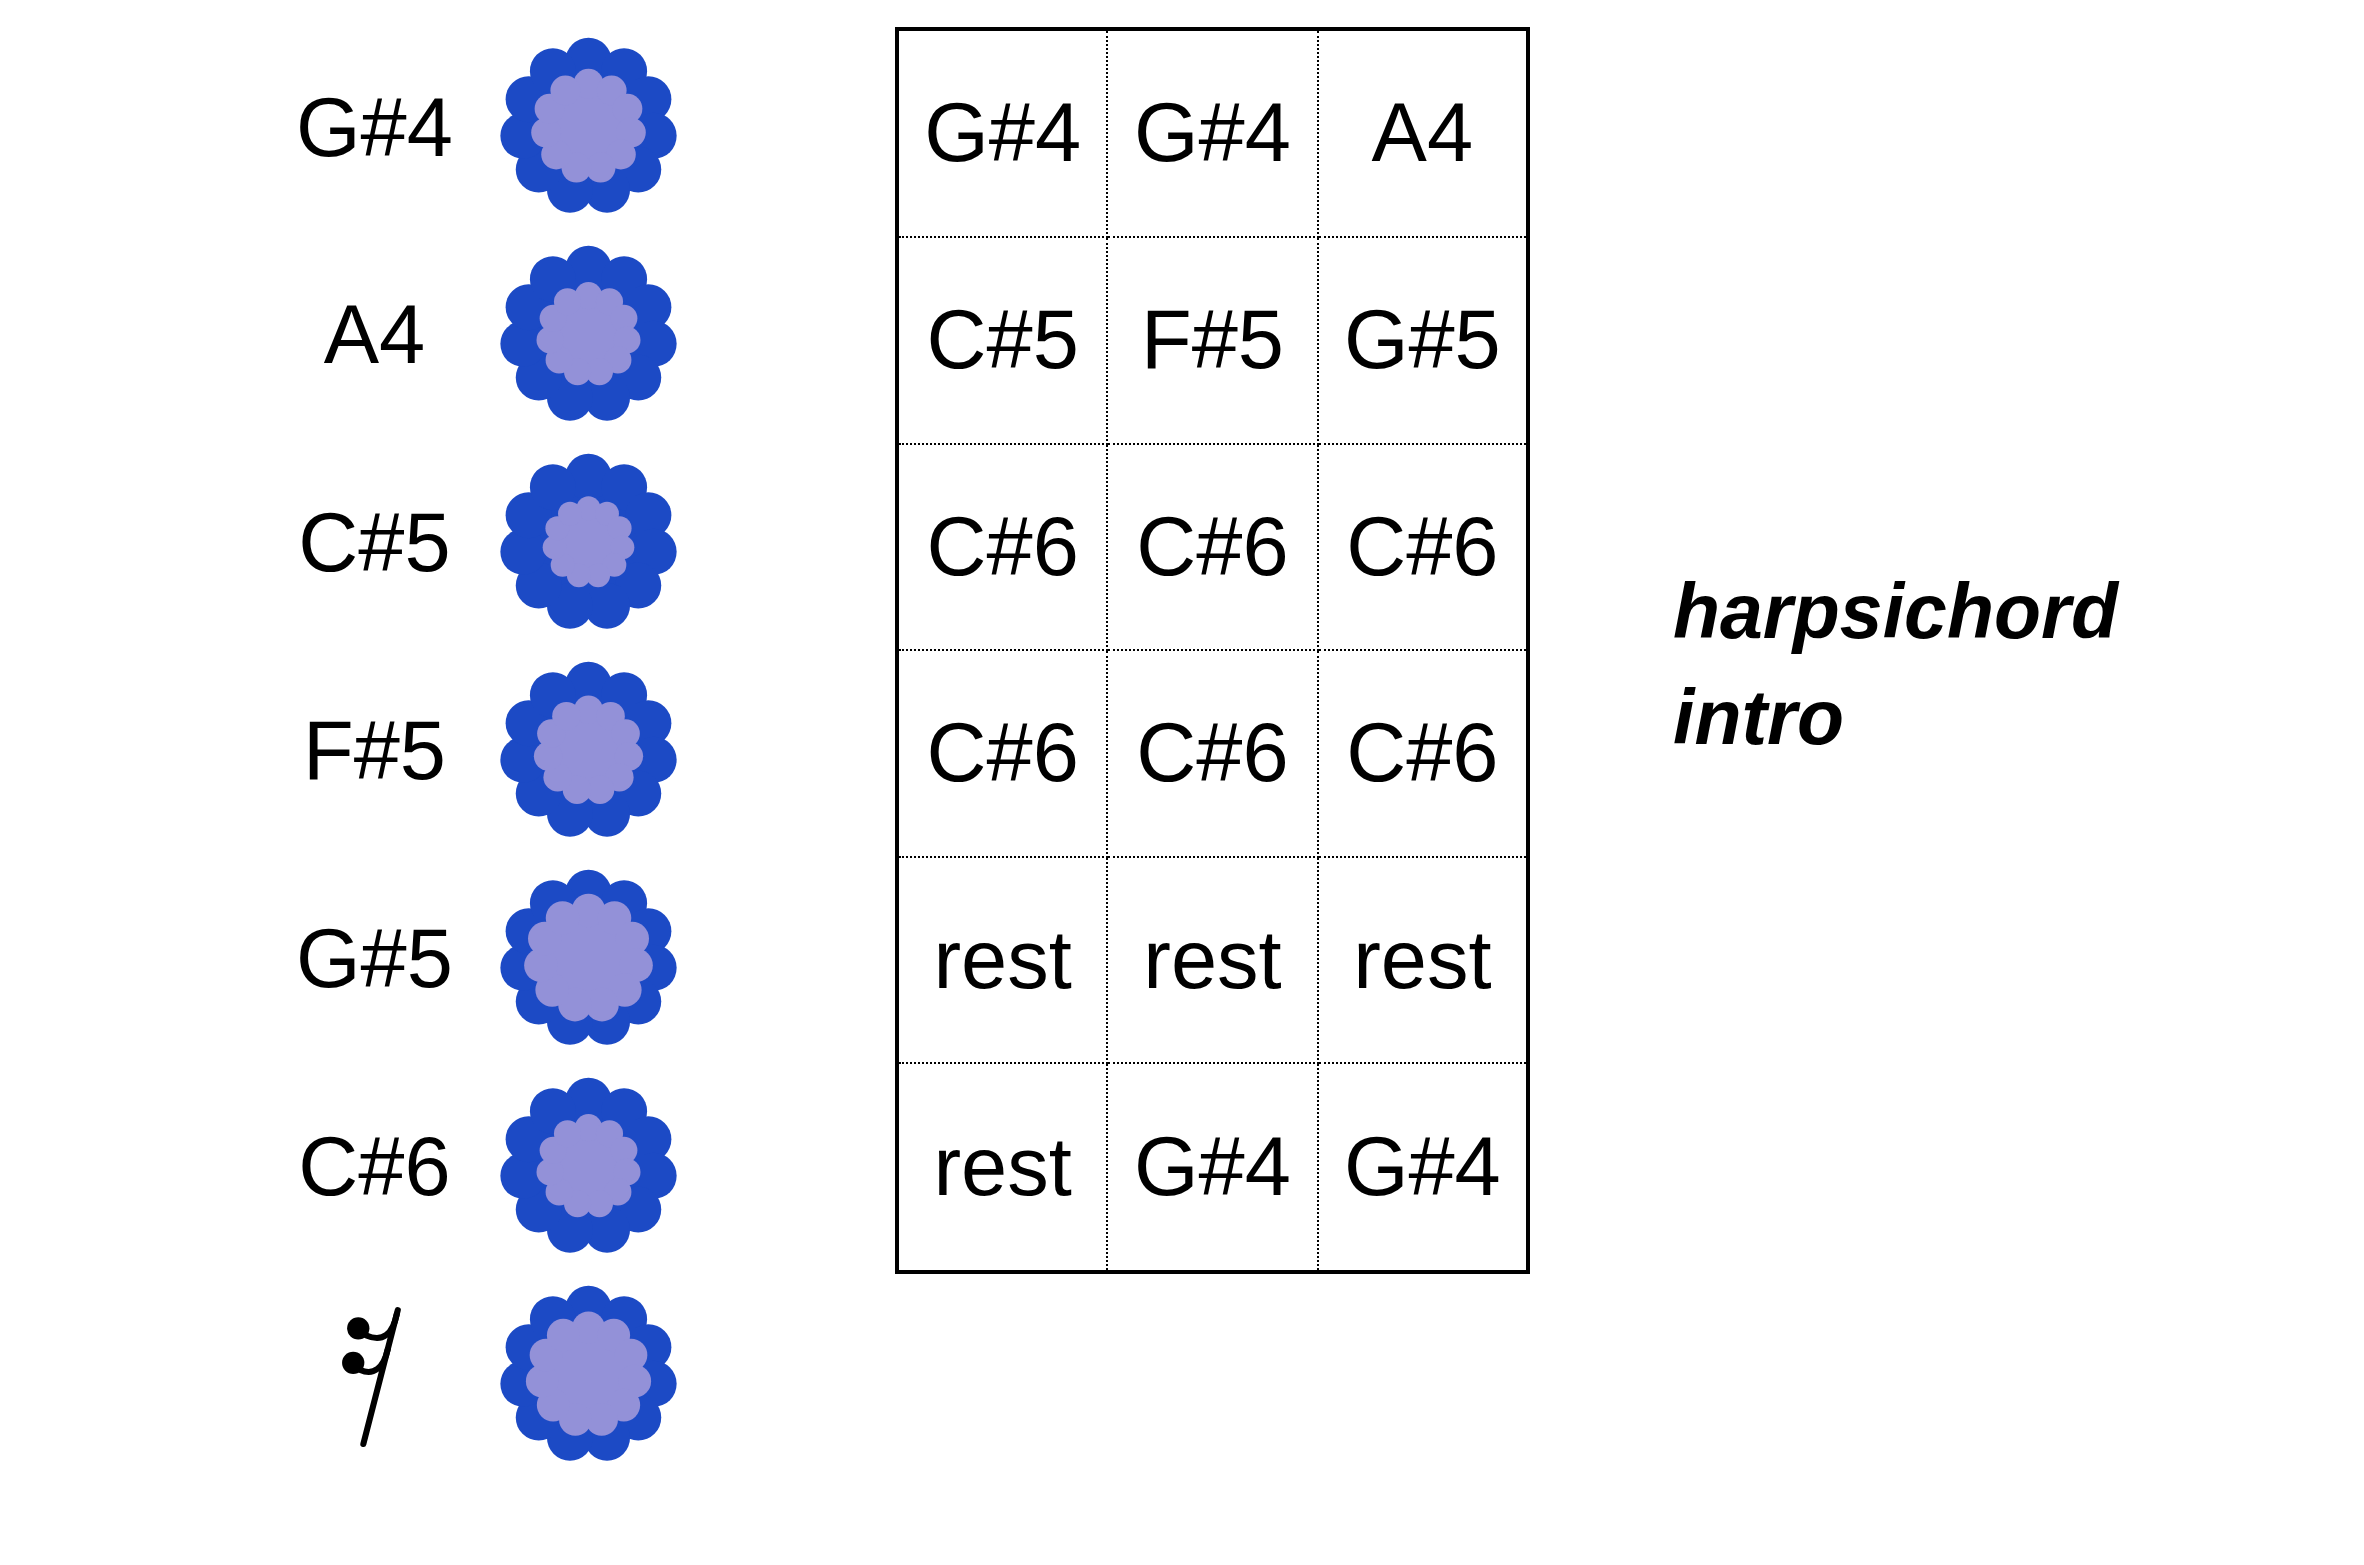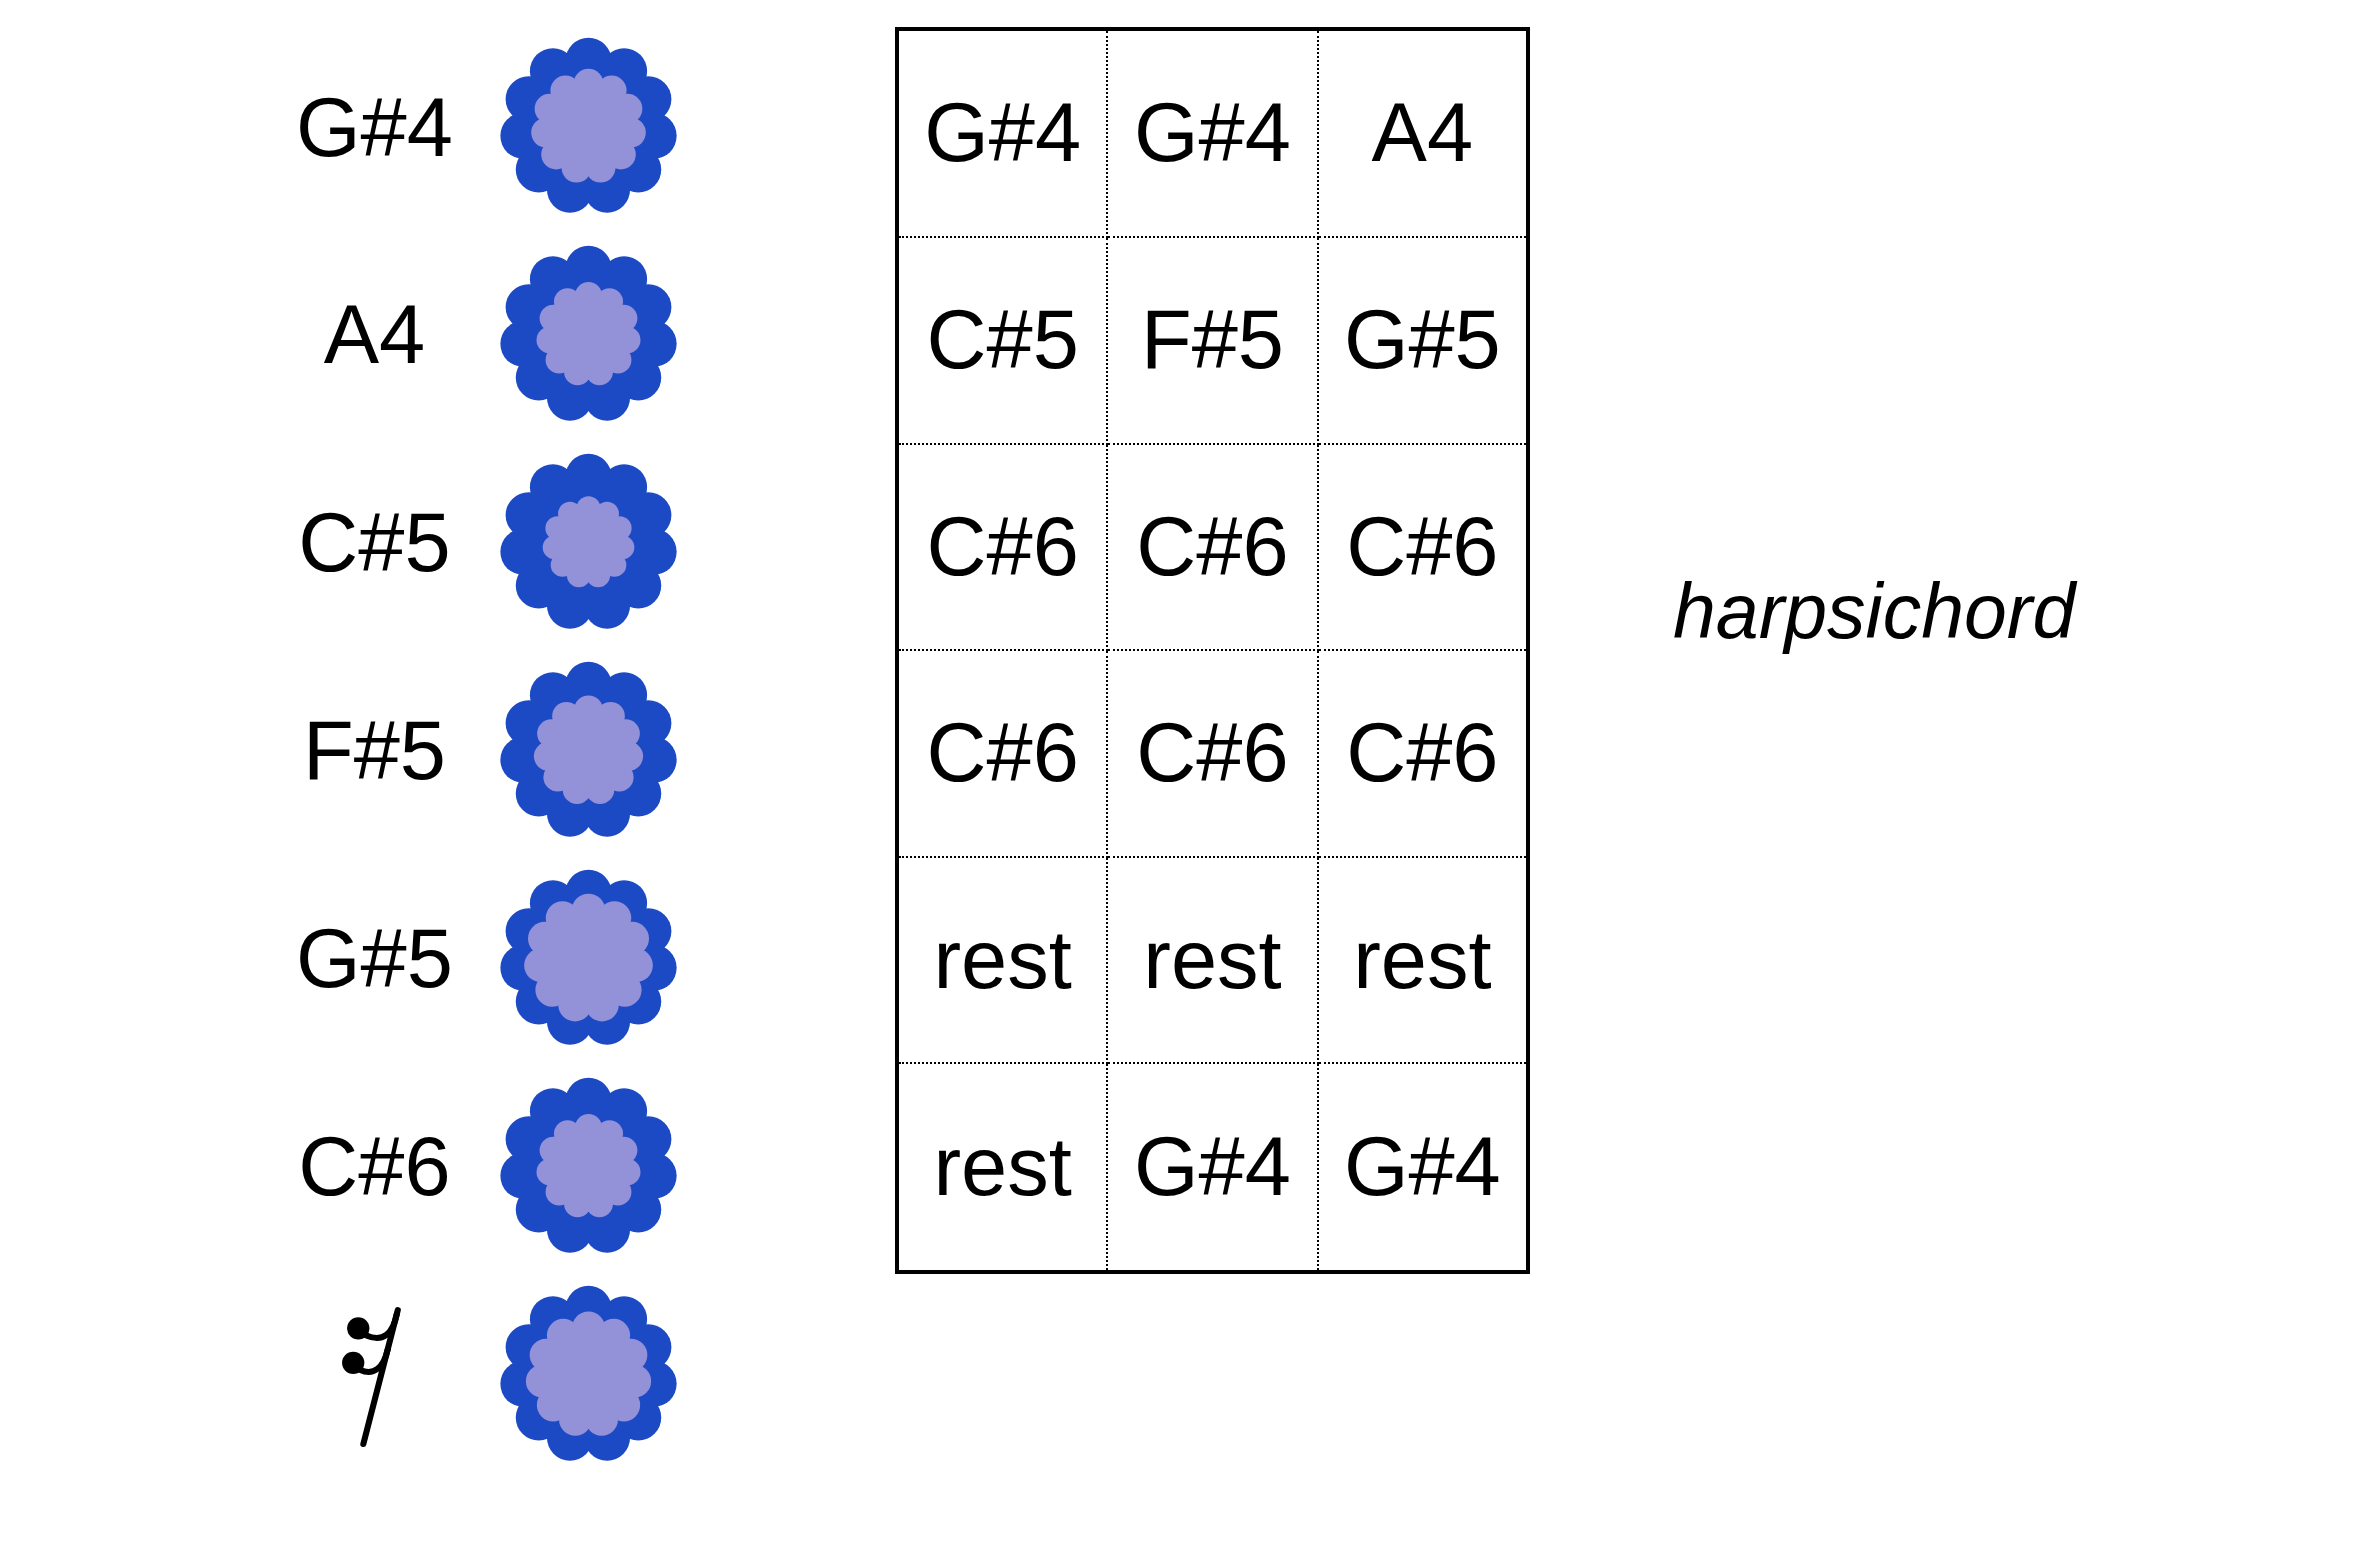--- a/index.html
+++ b/index.html
@@ -33,21 +33,21 @@
   table.grid td {
     border: 2.5px dotted #000;
     text-align: center; vertical-align: middle;
     font-size: 83px; color: #000; padding: 0;
   }
 
   
   .caption {
     position: absolute; left: 1673px; top: 558px;
     font-size: 77px; line-height: 1.38;
-    font-style: italic; color: #000; white-space: nowrap;
+    font-style: italic; color: #000; white-space: nowrap; font-weight: bold;
   }
 </style>
 </head>
 <body>
 
 <div class="canvas">
   <div id="legend">
       <div class="legend-row" style="top: 23.6px;">
         <div class="legend-label">G#4</div>
         <svg class="flower" viewBox="0 0 200 200">
@@ -319,15 +319,16 @@
         <tr>
           <td>rest</td>
           <td>G#4</td>
           <td>G#4</td>
         </tr>
       </tbody>
   </table>
 
   <div class="caption">
     <div>harpsichord</div>
+    <div>intro</div>
   </div>
 </div>
 
 
 </body></html>

